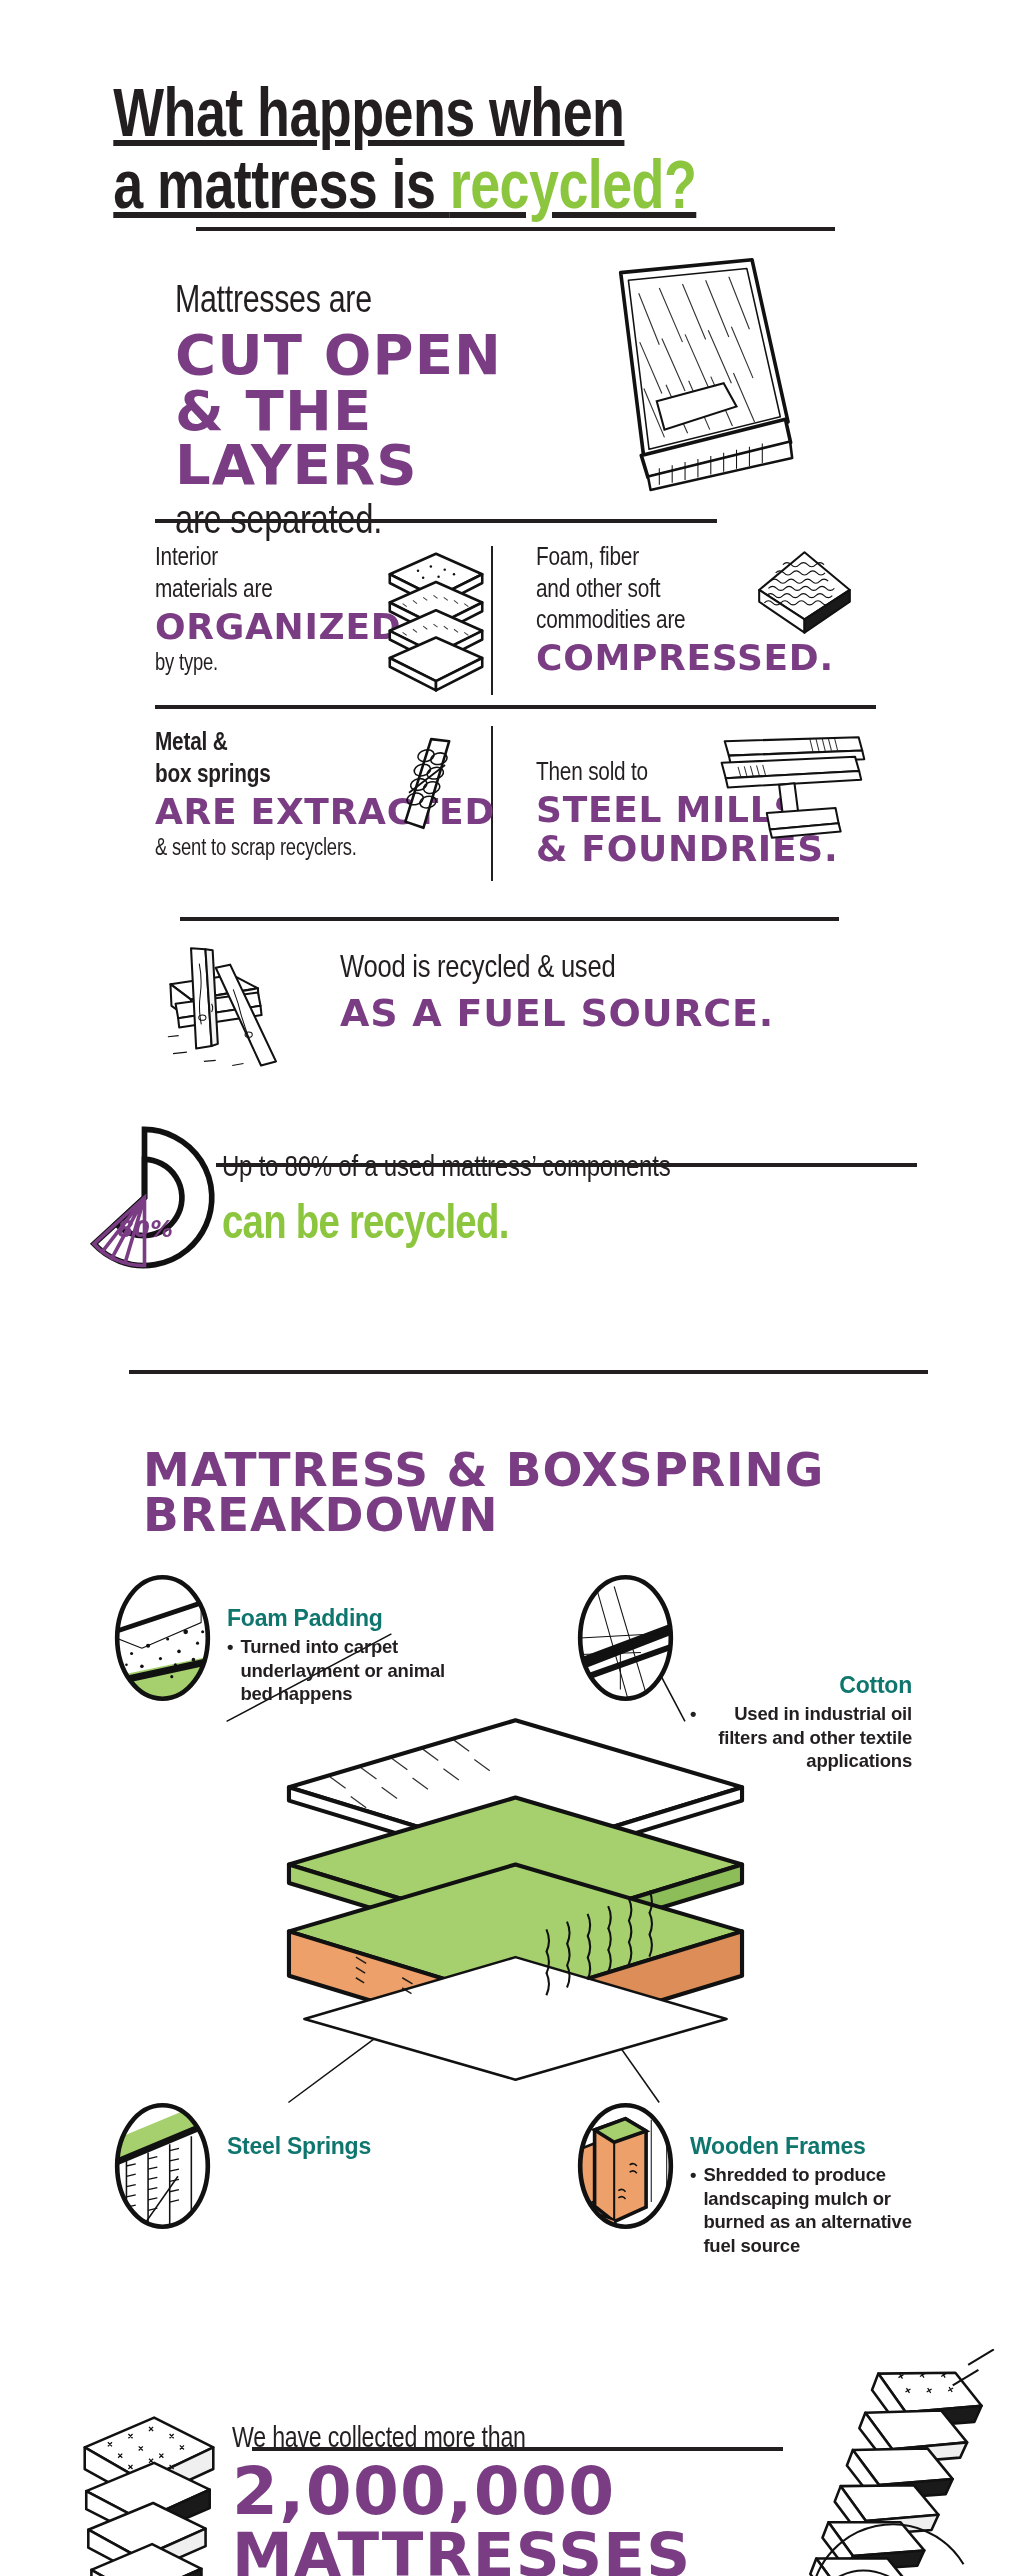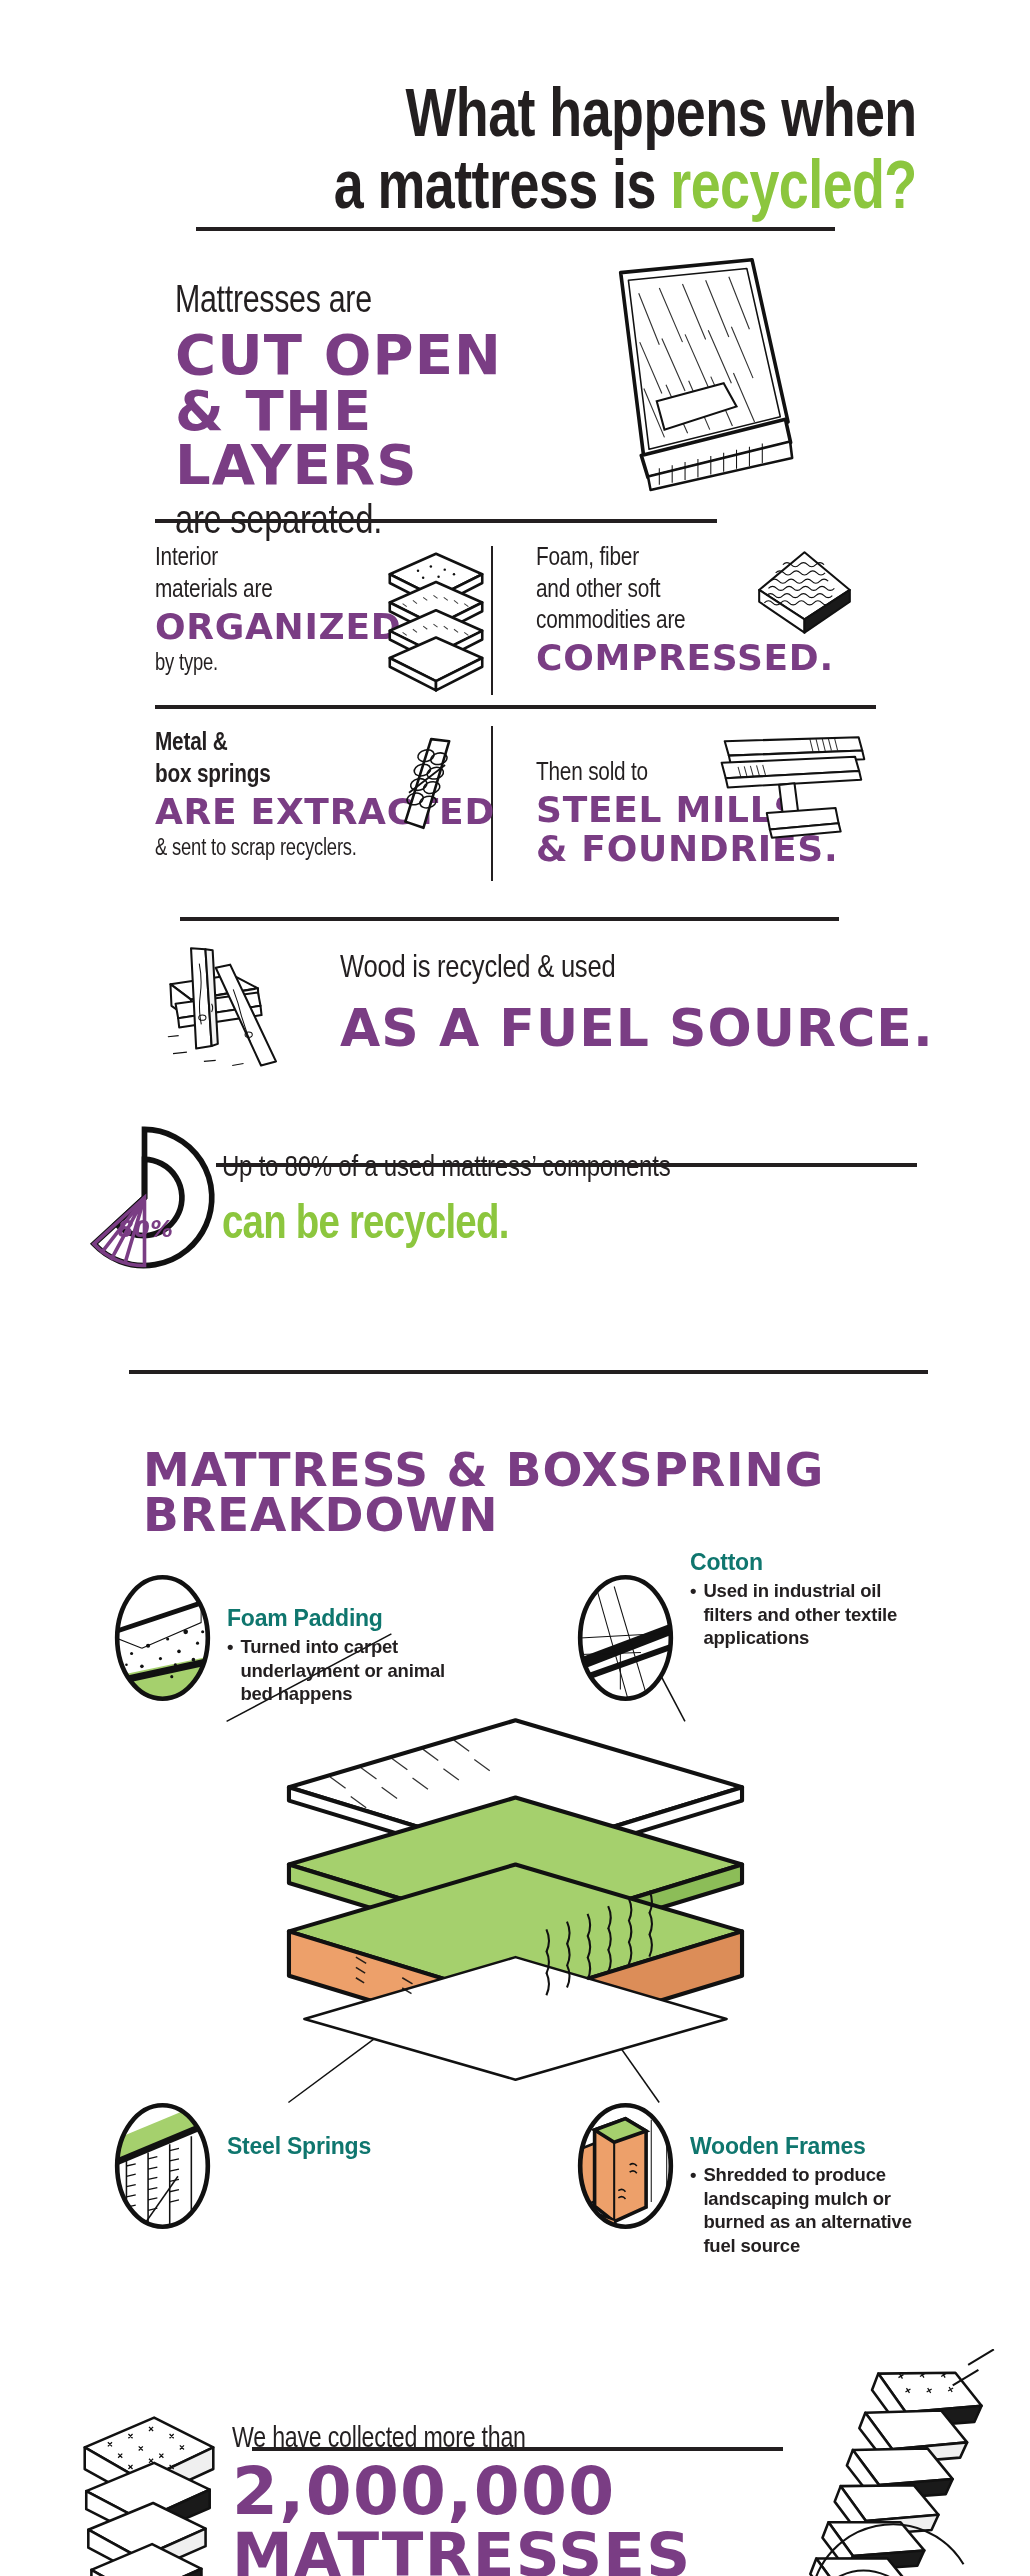--- a/index.html
+++ b/index.html
@@ -24,21 +24,21 @@
     font-weight:400;
     transform:scaleX(.80);
     transform-origin:left center;
     white-space:nowrap;
   }
   .green{color:#8cc63e;}
   .rule{background:#231f20;height:3.6px;}
   .vrule{background:#231f20;width:2.1px;}
 
   
-  .hdr{position:absolute;left:0;top:77px;width:1030px;text-align:right;}
+  .hdr{position:absolute;left:0;top:77px;width:1030px;text-align:left;text-decoration:underline;}
   .hdr .l1,.hdr .l2{
     font-family:"Liberation Sans", sans-serif;
     font-weight:700;
     font-size:69px;
     line-height:1.05;
     letter-spacing:-.01em;
     transform:scaleX(.78);
   }
   .hdr-rule{position:absolute;left:196px;top:227px;width:639px;}
 
@@ -58,21 +58,21 @@
   .col-l{position:absolute;left:0;top:0;width:340px;}
   .col-r{position:absolute;left:381px;top:0;width:340px;}
   .lab{font-size:26px;line-height:1.22;letter-spacing:-.01em;}
   .labb{font-size:26px;line-height:1.22;font-weight:700;letter-spacing:-.01em;}
   .hbig{font-size:36px;margin-top:5.2px;}
   .sub{font-size:23px;margin-top:5.2px;letter-spacing:-.01em;}
 
   
   .wood-txt{position:absolute;left:340px;top:948px;width:618px;}
   .wood-txt .p1{font-size:32px;letter-spacing:-.01em;}
-  .wood-txt .p2{font-size:52px;margin-top:19px;}
+  .wood-txt .p2{font-size:38px;margin-top:10px;}
 
   
   .eighty{position:absolute;left:222px;top:1149px;width:696px;}
   .eighty .p1{font-size:30px;letter-spacing:-.01em;}
   .eighty .p2{font-size:48px;font-weight:700;margin-top:11.3px;letter-spacing:-.02em;}
 
   
   .bd-title{position:absolute;left:143px;top:1448px;font-size:47px;}
   .call{position:absolute;width:222px;}
   .call h4{margin:0;font-size:23px;font-weight:700;color:#0f766e;letter-spacing:-.01em;}
@@ -376,21 +376,21 @@
           <path d="M10,130 L190,120"></path>
             <path d="M8,162 L130,158"></path>
           <path d="M40,20 L108,260"></path>
             <path d="M78,30 L145,255"></path>
           <path d="M90,150 L90,230"></path>
         </g>
       </g>
       <ellipse cx="100" cy="130" rx="88" ry="118" fill="none" stroke="#111" stroke-width="9"></ellipse>
     </svg>
   </div>
-  <div class="call" style="left:690px;top:1549px;">
+  <div class="call" style="left:690px;top:1672px;text-align:right;">
     <h4>Cotton</h4>
     <ul>
       <li>Used in industrial oil filters and other textile applications</li>
     </ul>
   </div>
 
   <div class="sk" style="left:227px;top:1710px;">
     <svg width="577" height="381" viewBox="0 0 1120 740">
       <g stroke="#111" stroke-width="8" stroke-linejoin="round">
 

